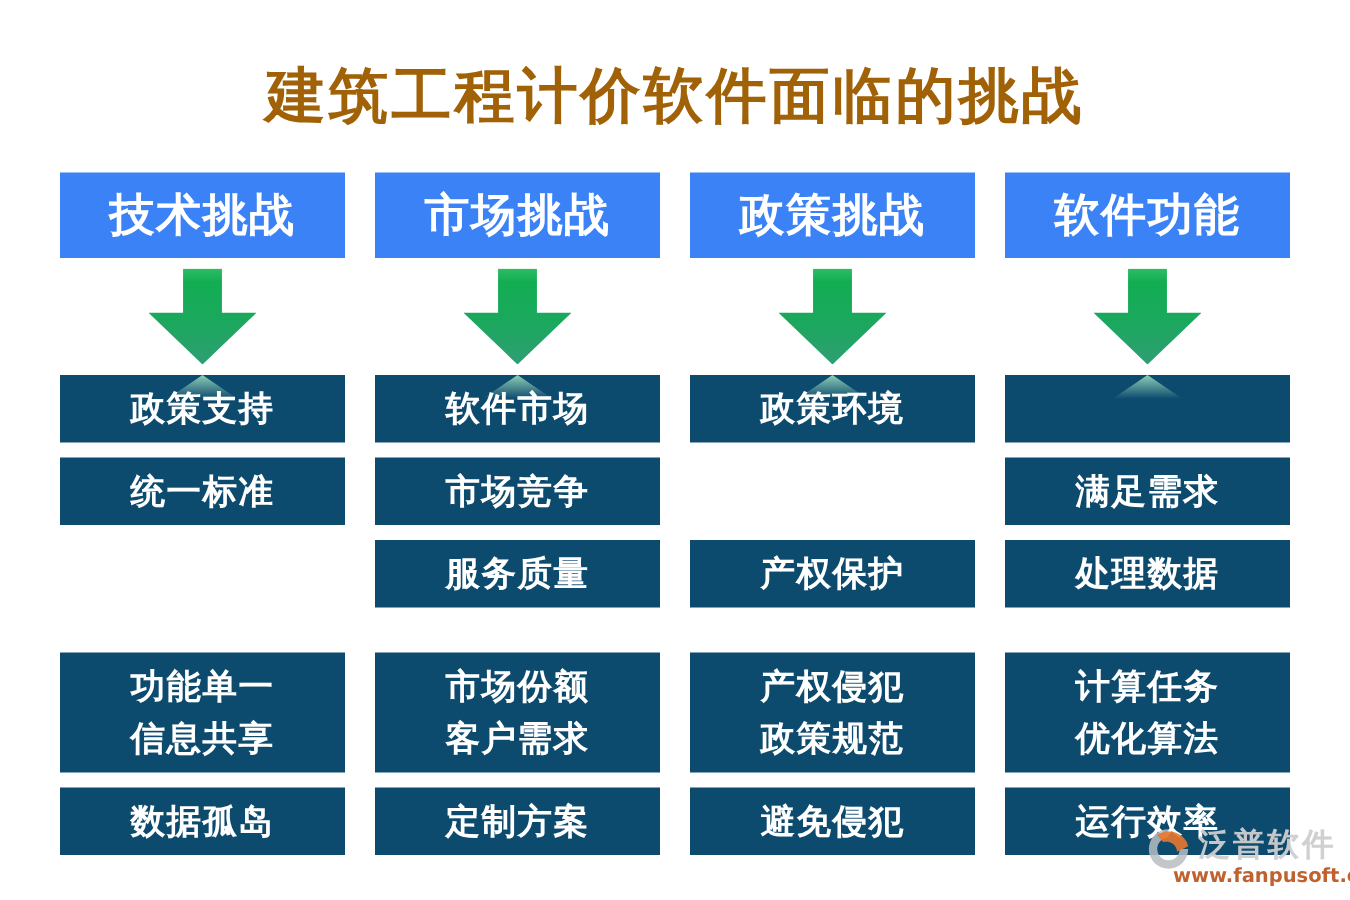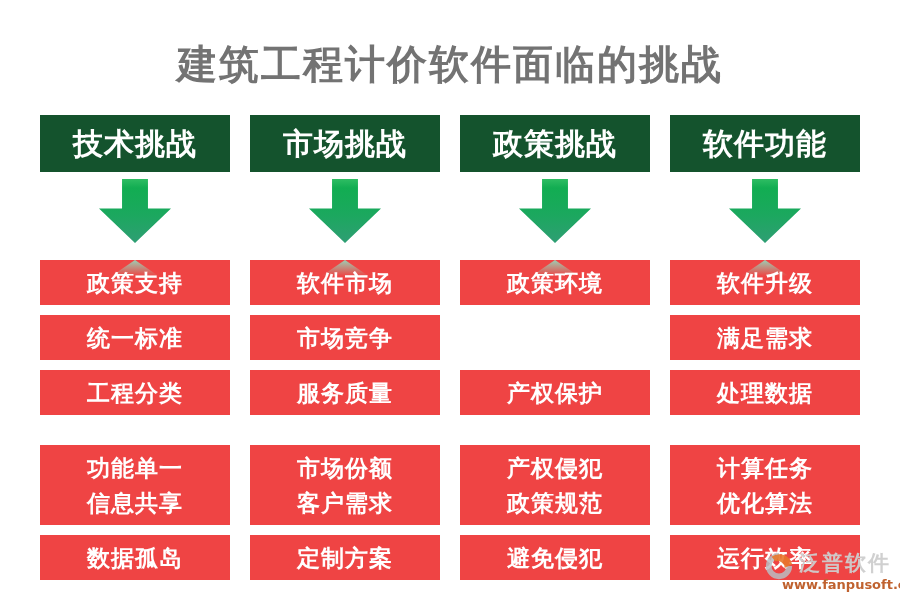--- a/index.html
+++ b/index.html
@@ -12,56 +12,55 @@
     overflow: hidden;
   }
   .page-title {
     position: absolute;
     left: 0; top: 38px; width: 900px; height: 52px;
     line-height: 52px;
     text-align: center;
     font-size: 40px;
     font-weight: bold;
     letter-spacing: 2px;
-    color: #737373;
+    color: #a16207;
   }
   .col { position: absolute; top: 0; width: 190px; height: 600px; }
   .col-1 { left: 40px; }
   .col-2 { left: 250px; }
   .col-3 { left: 460px; }
   .col-4 { left: 670px; }
   .col-header {
     position: absolute;
     left: 0; top: 115px; width: 190px; height: 57px;
-    background: #14532d;
+    background: #3b82f6;
     color: #ffffff;
     font-size: 30px;
     font-weight: bold;
     letter-spacing: 1px;
     text-align: center;
     line-height: 57px;
   }
   .arrow {
     position: absolute;
     left: 59px; top: 179px;
     width: 72px; height: 64px;
     background: linear-gradient(180deg, #2EBD63 0%, #12AD52 14%, #1BA85E 55%, #2F9E74 100%);
     clip-path: polygon(32% 0%, 68% 0%, 68% 46%, 100% 46%, 50% 100%, 0% 46%, 32% 46%);
   }
   .item {
     position: absolute;
     left: 0; width: 190px; height: 45px;
-    background: #ef4444;
+    background: #0c4a6e;
     color: #ffffff;
     font-size: 23px;
     font-weight: bold;
     letter-spacing: 1px;
     text-align: center;
     line-height: 45px;
-    margin-top: 10px;
   }
   .r0 { top: 250px; } .r1 { top: 305px; } .r2 { top: 360px; }
   .r3 { top: 435px; } .r4 { top: 470px; } .r5 { top: 525px; }
   .reflection {
     position: absolute;
     left: 67px; top: 0;
     width: 56px; height: 16px;
     background: linear-gradient(180deg, rgba(150,214,186,0.95) 0%, rgba(150,214,186,0.0) 100%);
     clip-path: polygon(50% 0%, 92% 100%, 8% 100%);
     pointer-events: none;
@@ -94,21 +93,20 @@
 
 <div class="stage">
 
   <div class="page-title">建筑工程计价软件面临的挑战</div>
 
   <div class="col col-1">
     <div class="col-header">技术挑战</div>
     <div class="arrow"></div>
     <div class="item r0"><div class="reflection"></div><span>政策支持</span></div>
     <div class="item r1"><span>统一标准</span></div>
-    <div class="item r2"><span>工程分类</span></div>
     <div class="item r3"><span>功能单一</span></div>
     <div class="item r4"><span>信息共享</span></div>
     <div class="item r5"><span>数据孤岛</span></div>
   </div>
 
   <div class="col col-2">
     <div class="col-header">市场挑战</div>
     <div class="arrow"></div>
     <div class="item r0"><div class="reflection"></div><span>软件市场</span></div>
     <div class="item r1"><span>市场竞争</span></div>
@@ -124,21 +122,21 @@
     <div class="item r0"><div class="reflection"></div><span>政策环境</span></div>
     <div class="item r2"><span>产权保护</span></div>
     <div class="item r3"><span>产权侵犯</span></div>
     <div class="item r4"><span>政策规范</span></div>
     <div class="item r5"><span>避免侵犯</span></div>
   </div>
 
   <div class="col col-4">
     <div class="col-header">软件功能</div>
     <div class="arrow"></div>
-    <div class="item r0"><div class="reflection"></div><span>软件升级</span></div>
+    <div class="item r0"><div class="reflection"></div></div>
     <div class="item r1"><span>满足需求</span></div>
     <div class="item r2"><span>处理数据</span></div>
     <div class="item r3"><span>计算任务</span></div>
     <div class="item r4"><span>优化算法</span></div>
     <div class="item r5"><span>运行效率</span></div>
   </div>
 
   <div class="watermark">
     <svg class="wm-icon" viewBox="0 0 32 32" aria-hidden="true">
       <path d="M16 2 A14 14 0 1 0 30 16 L24 16 A8 8 0 1 1 16 8 Z" fill="#b9bdc2" opacity="0.85"></path>

